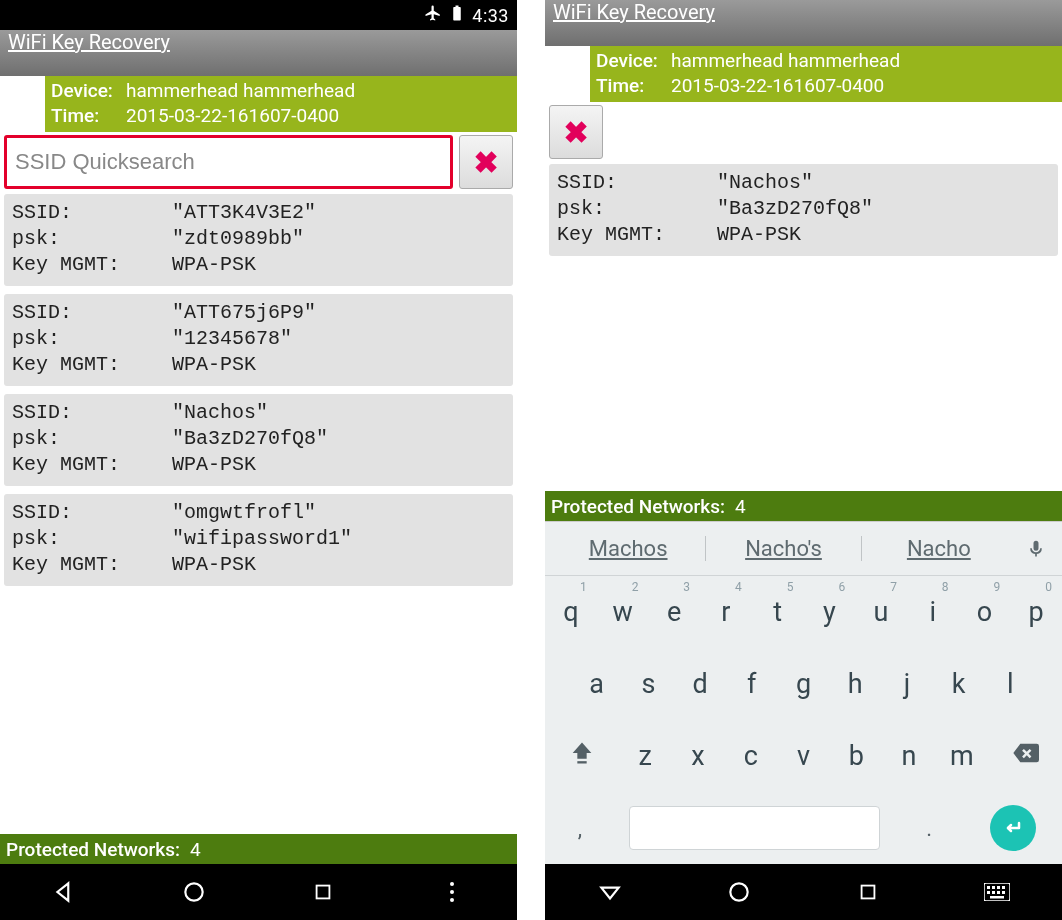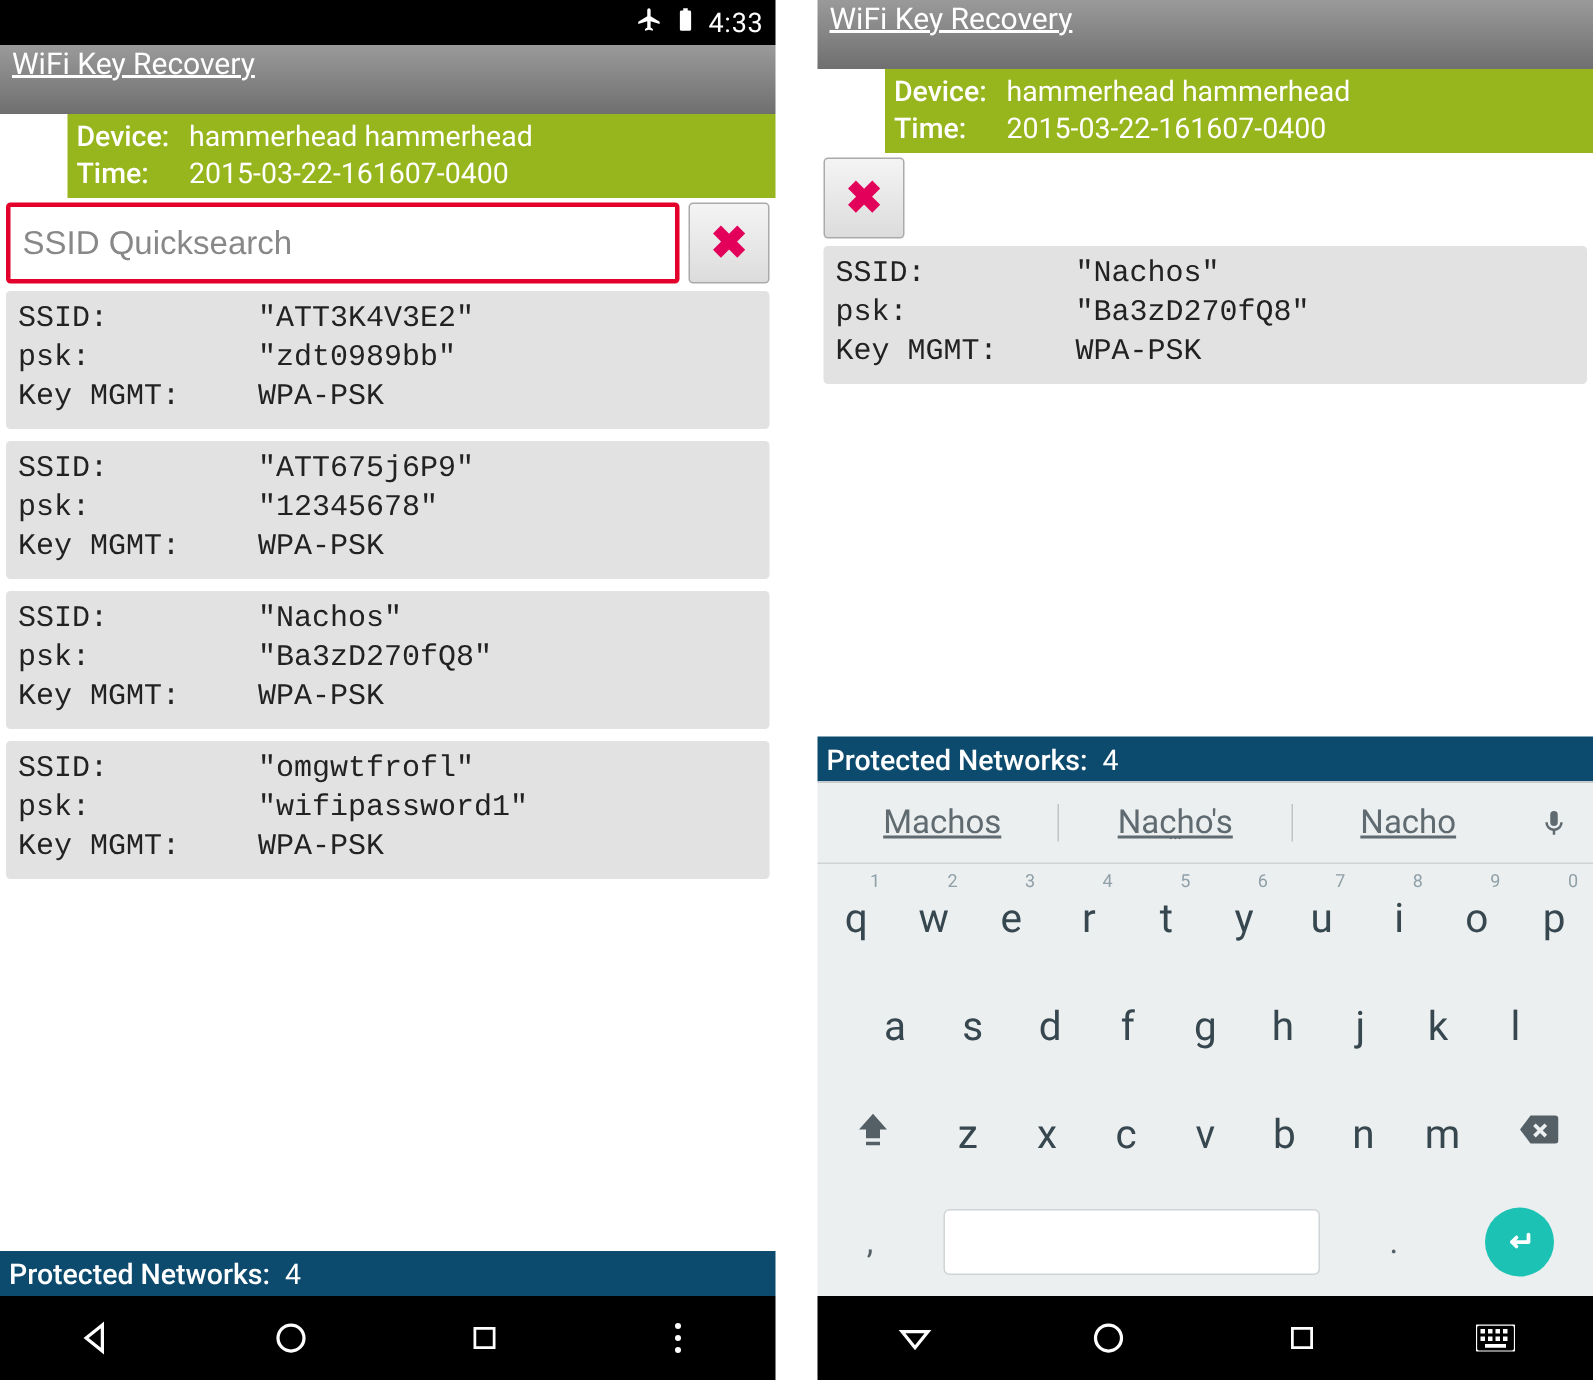--- a/index.html
+++ b/index.html
@@ -114,21 +114,21 @@
     font-family: "Courier New", monospace;
     font-size:20px;
     line-height:26px;
     color:#222;
   }
   .card .crow { display:flex; }
   .card .k { width: 160px; }
   
   .footer-bar {
     height: 30px;
-    background:#0c4a6e;
+    background:#4d7c0f;
     color:#fff;
     display:flex;
     align-items:center;
     padding: 0 6px;
     font-size:19px;
     gap:10px;
   }
   .footer-bar .flabel { font-weight:500; }
   
   .keyboard {

